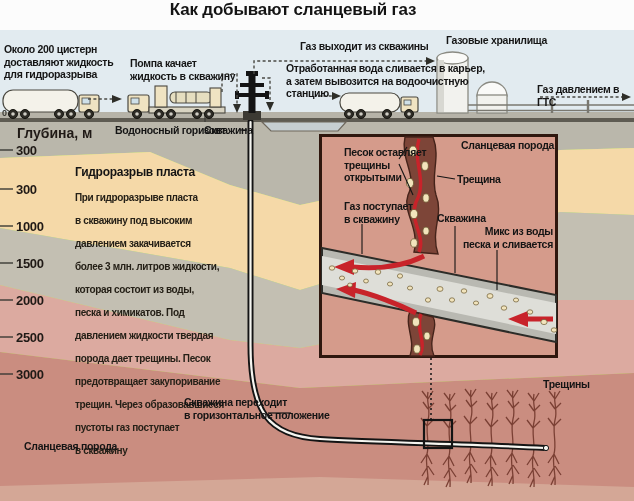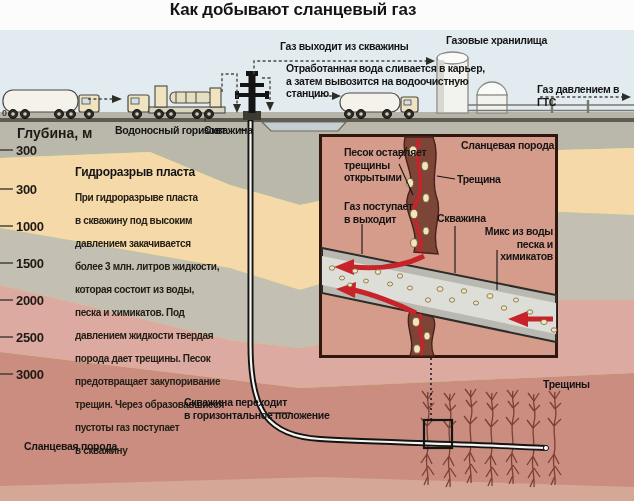--- a/index.html
+++ b/index.html
@@ -263,21 +263,26 @@
     <polygon points="233,104 237,113 241,104"></polygon>
     <polygon points="426,57 435,61 426,65"></polygon>
     <polygon points="266,102 270,111 274,102"></polygon>
     <polygon points="332,92 341,96 332,100"></polygon>
     <polygon points="622,93 631,97 622,101"></polygon>
   </g>
 </svg>
 
 <div class="title">Как добывают сланцевый газ</div>
 
-<div class="lbl" style="left:280px;top:40px;text-align:right;">Газ выходит из скважины</div>
+<div class="lbl" style="left:4px;top:43px;">Около 200 цистерн
+доставляют жидкость
+для гидроразрыва</div>
+<div class="lbl" style="left:130px;top:57px;">Помпа качает
+жидкость в скважину</div>
+<div class="lbl" style="left:300px;top:40px;text-align:right;">Газ выходит из скважины</div>
 <div class="lbl" style="left:286px;top:62px;">Отработанная вода сливается в карьер,
 а затем вывозится на водоочистную
 станцию</div>
 <div class="lbl" style="left:446px;top:34px;">Газовые хранилища</div>
 <div class="lbl" style="left:537px;top:83px;">Газ давлением в ГТС</div>
 <div class="lbl" style="left:115px;top:124px;text-align:right;">Водоносный горизонт</div>
 <div class="lbl" style="left:204px;top:124px;">Скважина</div>
 
 <div class="depth-hdr">Глубина, м</div>
 <div class="zero">0</div>
@@ -302,23 +307,23 @@
 трещин. Через образовавшиеся
 пустоты газ поступает
 в скважину</div>
 
 <div class="lbl" style="left:344px;top:146px;">Песок оставляет
 трещины
 открытыми</div>
 <div class="lbl" style="left:461px;top:139px;">Сланцевая порода</div>
 <div class="lbl" style="left:457px;top:173px;">Трещина</div>
 <div class="lbl" style="left:344px;top:200px;">Газ поступает
-в выходит</div>
+в скважину</div>
 <div class="lbl" style="left:437px;top:212px;">Скважина</div>
 <div class="lbl right-align" style="left:463px;top:225px;width:90px;">Микс из воды
-песка и химикатов</div>
+песка и сливается</div>
 
 <div class="lbl" style="left:184px;top:396px;">Скважина переходит
 в горизонтальное положение</div>
 <div class="lbl" style="left:543px;top:378px;">Трещины</div>
 <div class="lbl" style="left:24px;top:440px;">Сланцевая порода</div>
 
 </div>
 
 </body></html>

